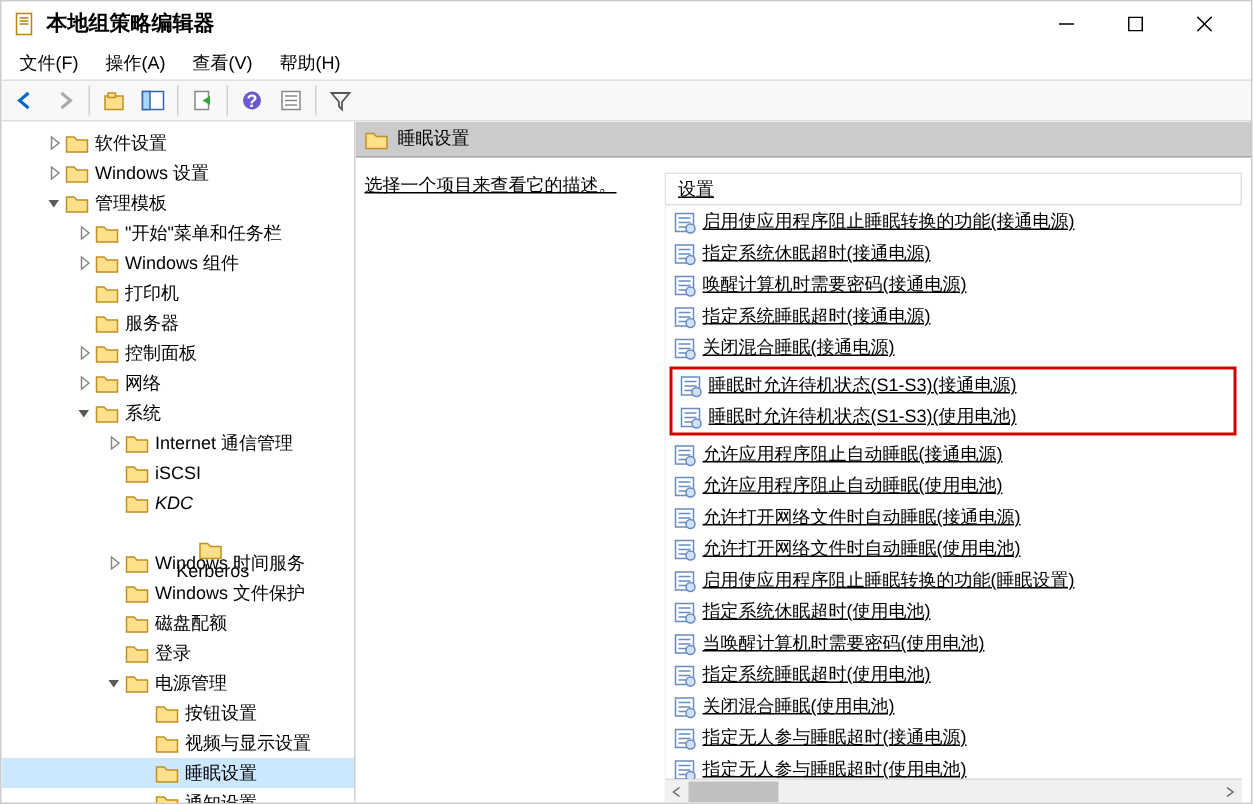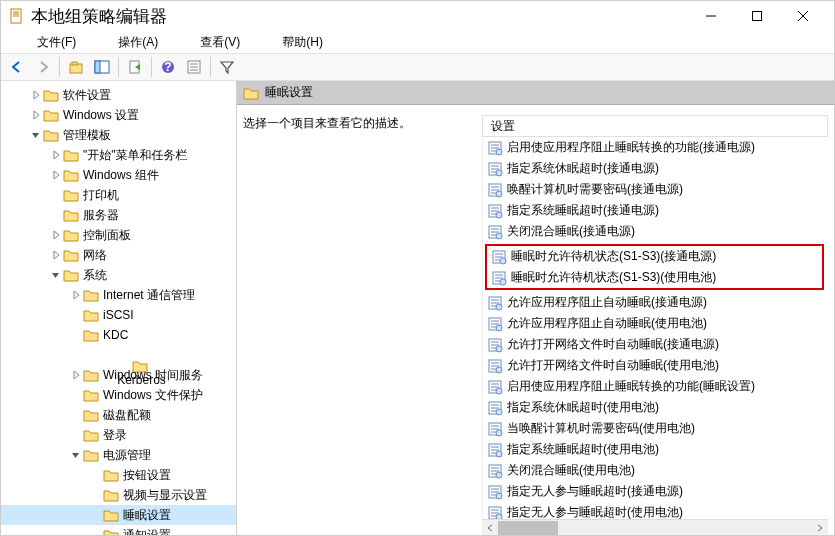--- a/index.html
+++ b/index.html
@@ -1,40 +1,40 @@
 <!DOCTYPE html>
 <html><head>
 <meta charset="utf-8">
 <style>
 * { margin: 0; padding: 0; box-sizing: border-box; font-family: "Microsoft YaHei", "Segoe UI", sans-serif; font-size: 12px; }
 body { background: #fff; width: 835px; height: 536px; overflow: hidden; display: flex; flex-direction: column; border: 1px solid #ccc; }
 .titlebar { height: 30px; display: flex; align-items: center; padding: 0 8px; background: #fff; }
 .titlebar .app-icon { width: 16px; height: 16px; margin-right: 6px; }
-.titlebar .title { flex: 1; font-size: 17px; }
+.titlebar .title { flex: 1; font-size: 14px; font-weight: bold; }
 .titlebar .win-controls { display: flex; gap: 0; }
 .titlebar .win-btn { width: 46px; height: 30px; display: flex; align-items: center; justify-content: center; }
 .menubar { height: 22px; display: flex; align-items: center; padding: 0 4px; gap: 2px; }
-.menubar .menu-item { padding: 2px 8px; margin-left: 24px; }
+.menubar .menu-item { padding: 2px 8px; }
 .toolbar { height: 28px; border-top: 1px solid #e0e0e0; border-bottom: 1px solid #e0e0e0; display: flex; align-items: center; padding: 0 4px; gap: 2px; background: #f8f8f8; }
 .toolbar .tb-btn { width: 24px; height: 24px; display: flex; align-items: center; justify-content: center; }
 .toolbar .sep { width: 1px; height: 20px; background: #d0d0d0; margin: 0 2px; }
 .content { flex: 1; display: flex; overflow: hidden; }
 .tree-panel { width: 236px; border-right: 1px solid #d0d0d0; overflow-y: auto; padding: 4px 0; }
 .tree-node { display: flex; align-items: center; height: 20px; padding-right: 22px; white-space: nowrap; }
 .tree-node .expander { width: 14px; height: 14px; display: flex; align-items: center; justify-content: center; flex-shrink: 0; }
 .tree-node .folder-icon { width: 16px; height: 14px; margin-right: 4px; flex-shrink: 0; }
 .tree-node .label { white-space: nowrap; }
 .tree-node.selected { background: #cce8ff; }
 .tree-children { }
 .details { flex: 1; display: flex; flex-direction: column; overflow: hidden; }
 .details-header { height: 24px; background: #cbcbcb; display: flex; align-items: center; padding: 0 6px; gap: 6px; border-bottom: 1px solid #aaa; }
 .details-header .folder-icon { width: 16px; height: 14px; }
-.details-body { flex: 1; display: flex; padding: 10px 6px 0 6px; overflow: hidden; }
+.details-body { flex: 1; display: flex; padding: 10px 6px 0 6px; overflow: hidden; text-decoration: underline; }
 .details-left { width: 200px; flex-shrink: 0; }
-.details-right { flex: 1; display: flex; flex-direction: column; overflow: hidden; margin-left: 39px; }
+.details-right { flex: 1; display: flex; flex-direction: column; overflow: hidden; }
 .col-header { height: 22px; border: 1px solid #e0e0e0; background: #fff; display: flex; align-items: center; padding: 0 8px; }
 .settings-list { flex: 1; overflow: auto; border-left: 1px solid #f0f0f0; }
 .setting-item { display: flex; align-items: center; height: 21px; padding: 0 4px; gap: 4px; white-space: nowrap; }
 .setting-item .setting-icon { width: 16px; height: 16px; flex-shrink: 0; }
 .highlight-box { border: 2px solid #d40000; margin: 2px 4px 2px 2px; }
 .details-scrollbar { height: 16px; background: #f0f0f0; border-top: 1px solid #ddd; display: flex; align-items: center; }
 .details-scrollbar .arrow { width: 16px; height: 16px; display: flex; align-items: center; justify-content: center; background: #f0f0f0; }
 .details-scrollbar .thumb { height: 14px; background: #c0c0c0; width: 60px; }
 svg { display: block; }
 </style>
@@ -275,21 +275,21 @@
             </div>
             <div class="tree-node" style="padding-left: 68px;">
               <span class="expander"></span>
               <span class="folder-icon">
                 <svg width="16" height="14">
                   <path d="M1 3 L6 3 L8 5 L15 5 L15 13 L1 13 Z" fill="#ffe08a" stroke="#c09020"></path>
                 </svg>
               </span>
               <span class="label">iSCSI</span>
             </div>
-            <div class="tree-node" style="padding-left: 68px;">
+            <div class="tree-node" style="padding-left: 68px; font-style: italic;">
               <span class="expander"></span>
               <span class="folder-icon">
                 <svg width="16" height="14">
                   <path d="M1 3 L6 3 L8 5 L15 5 L15 13 L1 13 Z" fill="#ffe08a" stroke="#c09020"></path>
                 </svg>
               </span>
               <span class="label">KDC</span>
             </div>
             <div class="tree-node" style="padding-left: 68px; flex-direction: column;">
               <span class="expander"></span>

